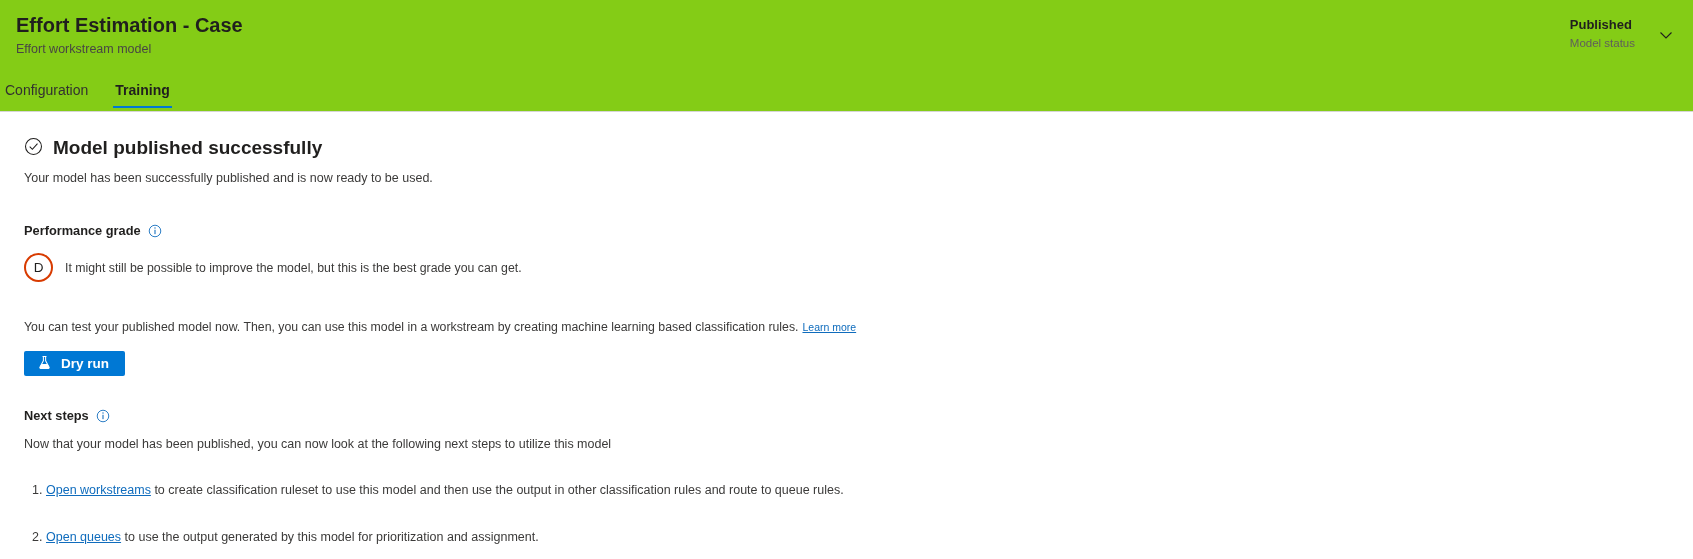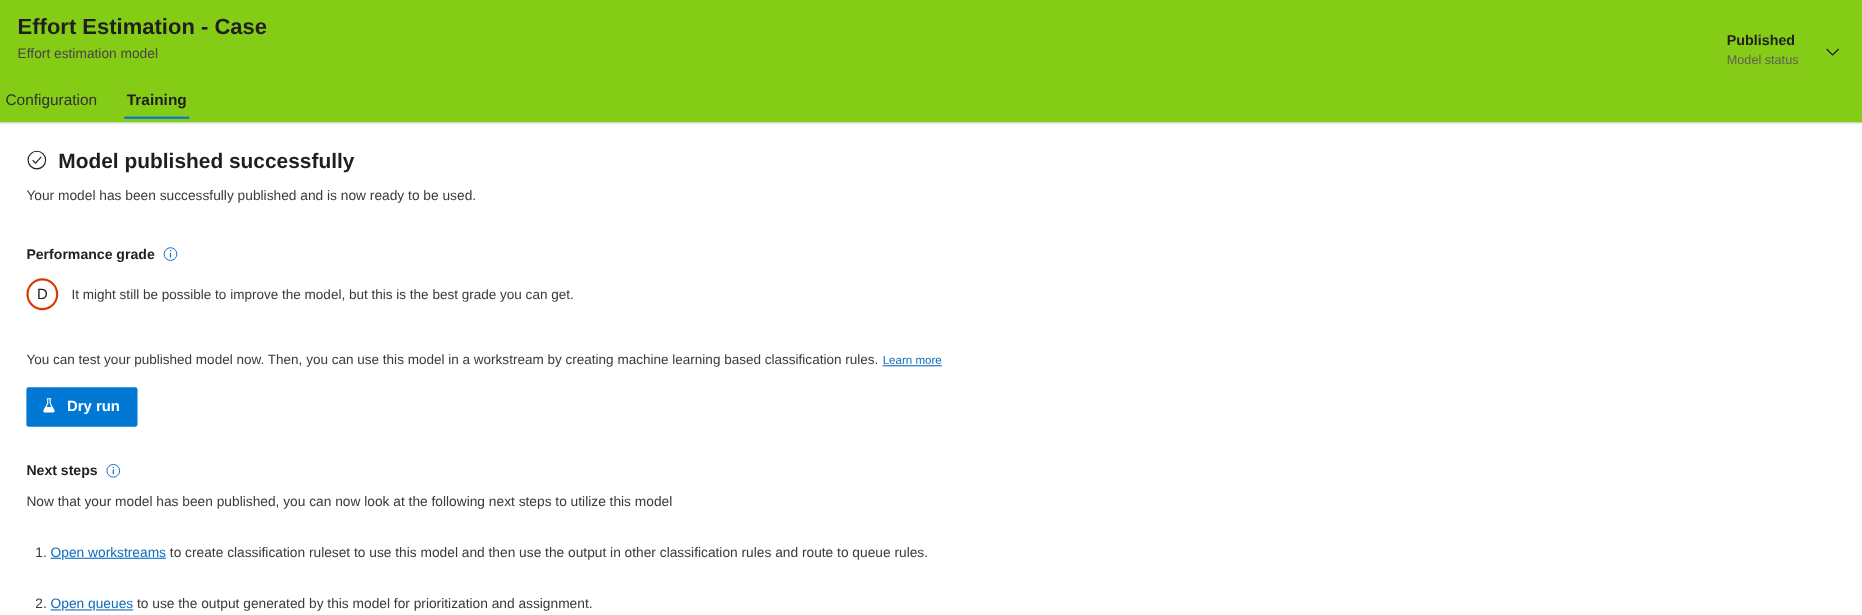--- a/index.html
+++ b/index.html
@@ -50,21 +50,20 @@
     margin-top: 2px;
   }
 
   .status-area {
     position: absolute;
     right: 14px;
     top: 16px;
     display: flex;
     align-items: flex-start;
     gap: 18px;
-    margin-top: 12px;
   }
   .status-text-block {
     text-align: left;
   }
   .status-value {
     font-size: 13px;
     font-weight: 600;
     color: #201f1e;
     line-height: 18px;
   }
@@ -201,21 +200,21 @@
   .learn-more {
     font-size: 10.5px;
     color: #0f6cbd;
     text-decoration: underline;
     cursor: pointer;
     margin-left: 4px;
   }
 
   .dry-run-btn {
     margin-top: 15px;
-    height: 36px;
+    height: 25px;
     background: #0078d4;
     color: #ffffff;
     border: none;
     border-radius: 2px;
     display: inline-flex;
     align-items: center;
     gap: 9px;
     padding: 0 16px 0 13px;
     font-family: inherit;
     font-size: 13.5px;
@@ -256,21 +255,21 @@
 </style>
 </head>
 <body>
 
 <div class="page">
 
   <div class="header">
 
     <div class="header-left">
       <div class="page-title">Effort Estimation - Case</div>
-      <div class="page-subtitle">Effort estimation model</div>
+      <div class="page-subtitle">Effort workstream model</div>
     </div>
 
     <div class="status-area">
       <div class="status-text-block">
         <div class="status-value">Published</div>
         <div class="status-label">Model status</div>
       </div>
       <div class="chev-btn">
         <svg width="16" height="16" viewBox="0 0 16 16" aria-hidden="true">
           <path d="M2.5 5.5 L8 11 L13.5 5.5" fill="none" stroke="#201f1e" stroke-width="1.1"></path>

